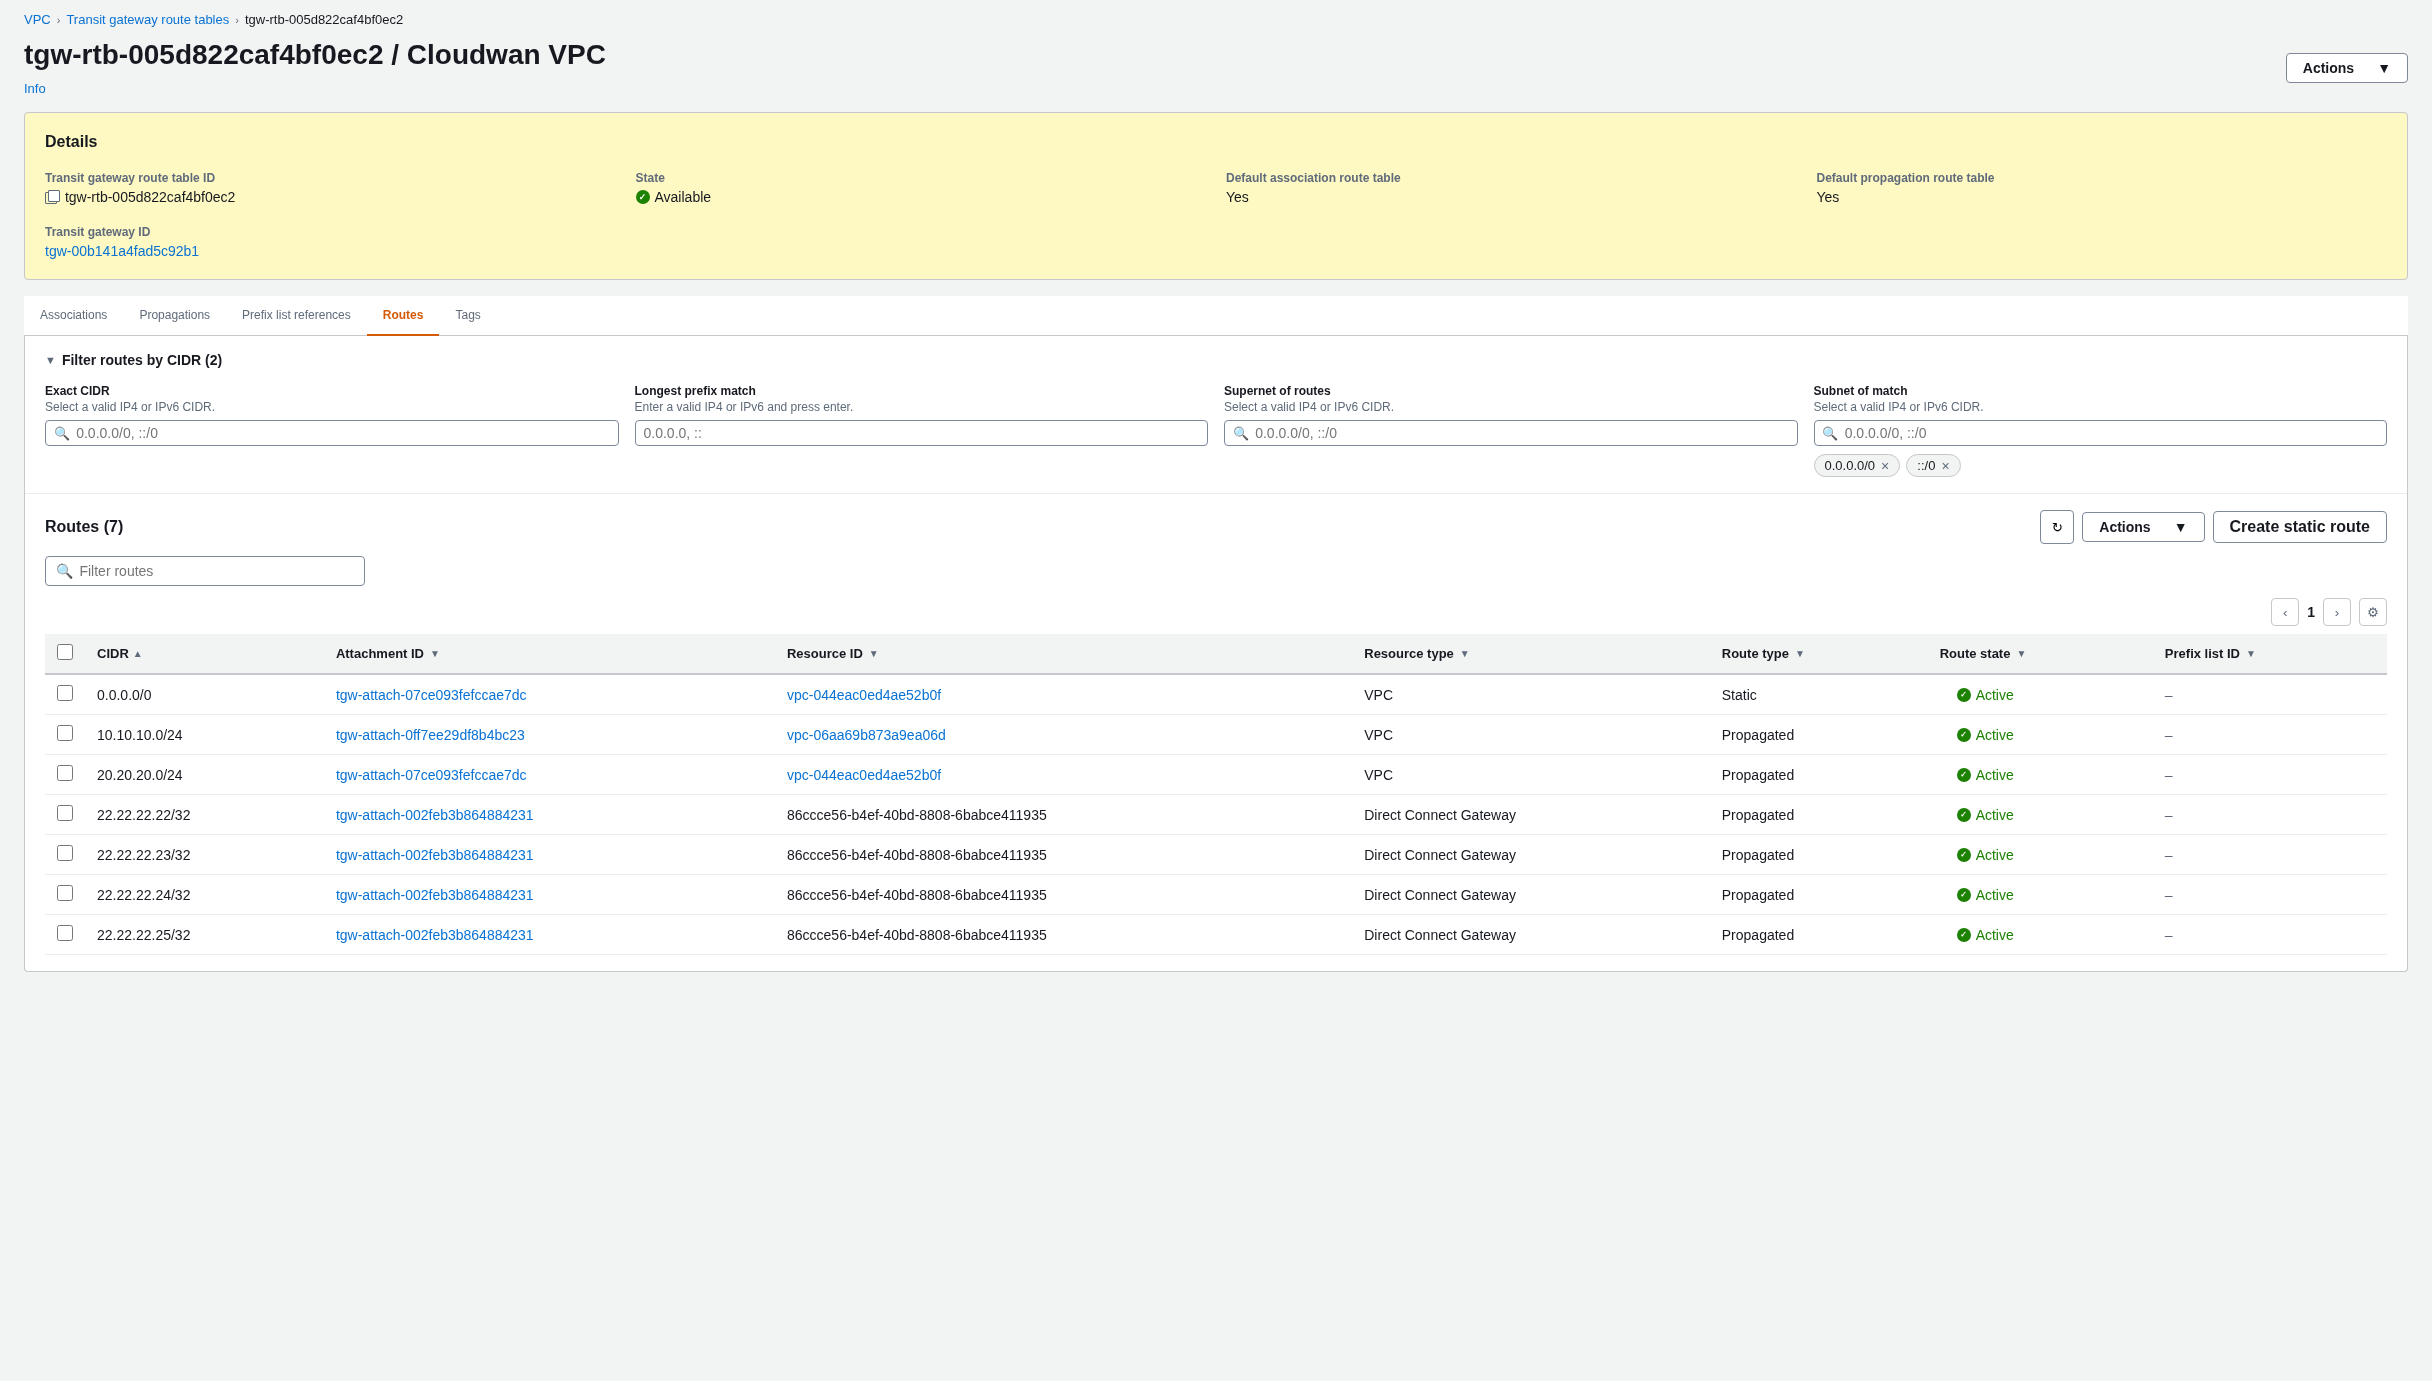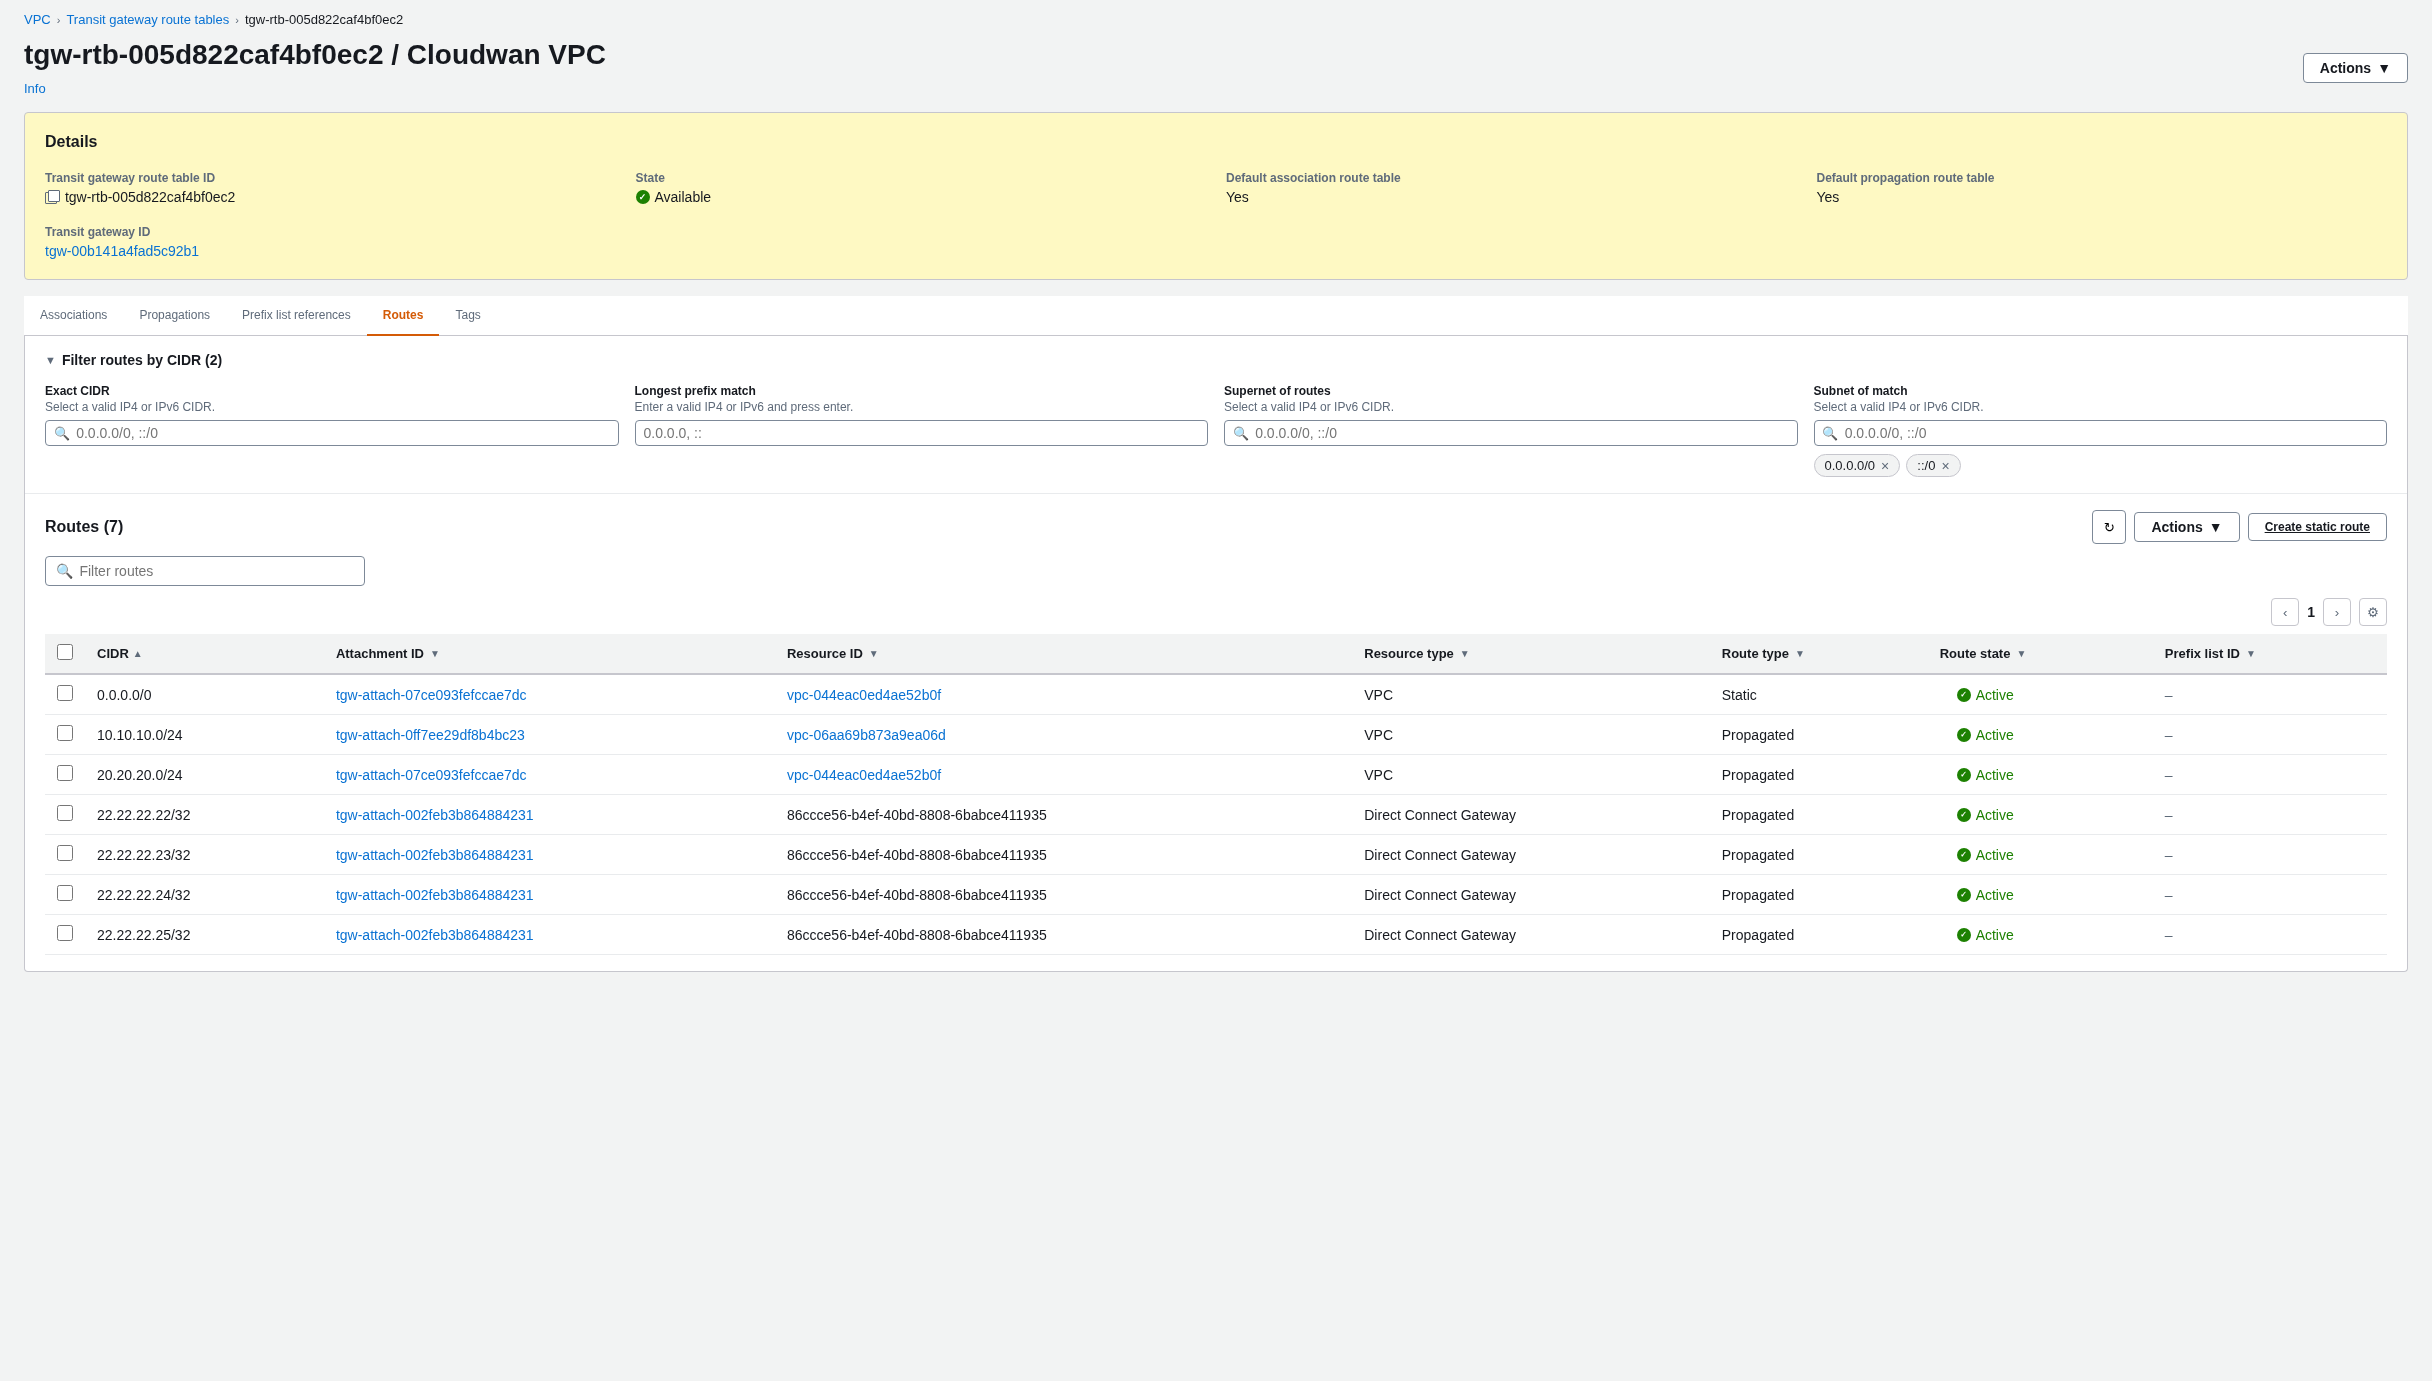--- a/index.html
+++ b/index.html
@@ -6,21 +6,21 @@
     body { font-family: -apple-system, BlinkMacSystemFont, 'Segoe UI', Arial, sans-serif; font-size: 14px; color: #16191f; background: #f2f3f3; }
 
     .breadcrumb { display: flex; align-items: center; gap: 6px; padding: 12px 24px 8px; font-size: 13px; }
     .breadcrumb a { color: #0972d3; text-decoration: none; }
     .breadcrumb-sep { color: #5f6b7a; font-size: 11px; }
     .breadcrumb-current { color: #16191f; }
 
     .page-header { display: flex; align-items: center; justify-content: space-between; padding: 4px 24px 16px; }
     .page-title { display: flex; align-items: flex-start; gap: 10px; font-size: 28px; font-weight: 700; color: #16191f; flex-direction: column; }
     .info-link { font-size: 13px; font-weight: 400; color: #0972d3; text-decoration: none; }
-    .actions-btn { display: flex; align-items: center; gap: 6px; padding: 6px 16px; background: #fff; border: 1px solid #7d8998; border-radius: 4px; cursor: pointer; font-size: 14px; font-weight: 600; color: #16191f; text-align: center; }
+    .actions-btn { display: flex; align-items: center; gap: 23px; padding: 6px 16px; background: #fff; border: 1px solid #7d8998; border-radius: 4px; cursor: pointer; font-size: 14px; font-weight: 600; color: #16191f; text-align: center; }
 
     .details-card { background: #fef9c3; border: 1px solid #c6c6cd; border-radius: 4px; margin: 0 24px 16px; padding: 20px; }
     .details-title { font-size: 16px; font-weight: 700; margin-bottom: 20px; }
     .details-grid { display: grid; grid-template-columns: 1fr 1fr 1fr 1fr; gap: 20px; }
     .detail-item label { font-size: 12px; color: #5f6b7a; display: block; margin-bottom: 4px; font-weight: 600; }
     .detail-item .value { font-size: 14px; color: #16191f; }
     .detail-item .value a { color: #0972d3; text-decoration: none; }
     .copy-icon { display: inline-block; width: 12px; height: 12px; border: 1.5px solid #5f6b7a; border-radius: 1px; margin-right: 4px; vertical-align: middle; position: relative; }
     .copy-icon::before { content: ''; position: absolute; top: -3px; left: 2px; width: 10px; height: 10px; border: 1.5px solid #5f6b7a; border-radius: 1px; background: #fff; }
     .status-available { display: flex; align-items: center; gap: 5px; color: #1d8102; font-size: 14px; }
@@ -44,21 +44,21 @@
     .search-icon-sm { color: #5f6b7a; margin-right: 6px; font-size: 13px; }
     .filter-tags { display: flex; gap: 6px; margin-top: 8px; flex-wrap: wrap; }
     .filter-tag { display: flex; align-items: center; gap: 6px; background: #f2f3f3; border: 1px solid #c6c6cd; border-radius: 16px; padding: 3px 10px; font-size: 13px; }
     .filter-tag-close { cursor: pointer; color: #5f6b7a; font-size: 14px; line-height: 1; }
 
     .routes-section { padding: 16px 20px; }
     .routes-header { display: flex; align-items: center; justify-content: space-between; margin-bottom: 12px; }
     .routes-title { font-size: 16px; font-weight: 700; }
     .routes-actions { display: flex; align-items: center; gap: 8px; }
     .refresh-btn { width: 34px; height: 34px; display: flex; align-items: center; justify-content: center; border: 1px solid #7d8998; border-radius: 4px; background: #fff; cursor: pointer; }
-    .create-btn { padding: 6px 16px; background: #fff; border: 1px solid #7d8998; border-radius: 4px; cursor: pointer; font-size: 12px; font-weight: 600; color: #16191f; text-decoration: underline; }
+    .create-btn { padding: 6px 16px; background: #fff; border: 1px solid #7d8998; border-radius: 4px; cursor: pointer; font-size: 16px; font-weight: 600; color: #16191f; }
 
     .search-bar { display: flex; align-items: center; border: 1px solid #7d8998; border-radius: 4px; padding: 6px 10px; margin-bottom: 12px; width: 320px; background: #fff; }
     .search-bar input { border: none; outline: none; font-size: 14px; color: #aab7b8; width: 100%; }
 
     .pagination-row { display: flex; align-items: center; justify-content: flex-end; gap: 8px; margin-bottom: 8px; font-size: 14px; }
     .page-nav-btn { width: 28px; height: 28px; display: flex; align-items: center; justify-content: center; border: 1px solid #c6c6cd; border-radius: 4px; cursor: pointer; background: #fff; color: #5f6b7a; }
     .page-num { font-weight: 600; }
     .settings-btn { width: 28px; height: 28px; display: flex; align-items: center; justify-content: center; border: 1px solid #c6c6cd; border-radius: 4px; cursor: pointer; background: #fff; color: #5f6b7a; }
 
     table { width: 100%; border-collapse: collapse; }

